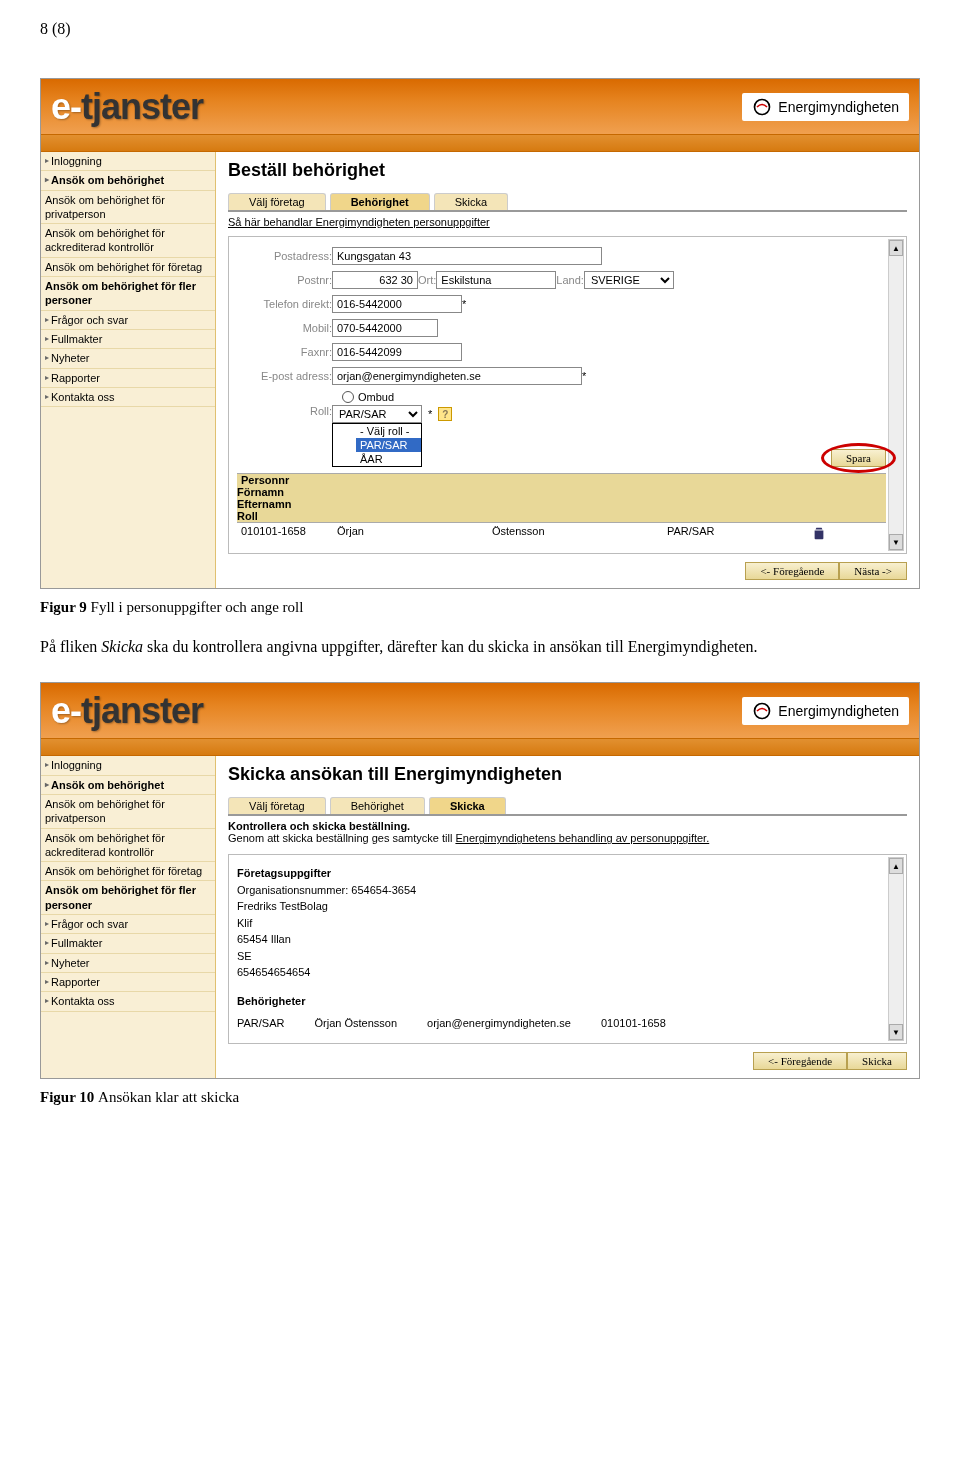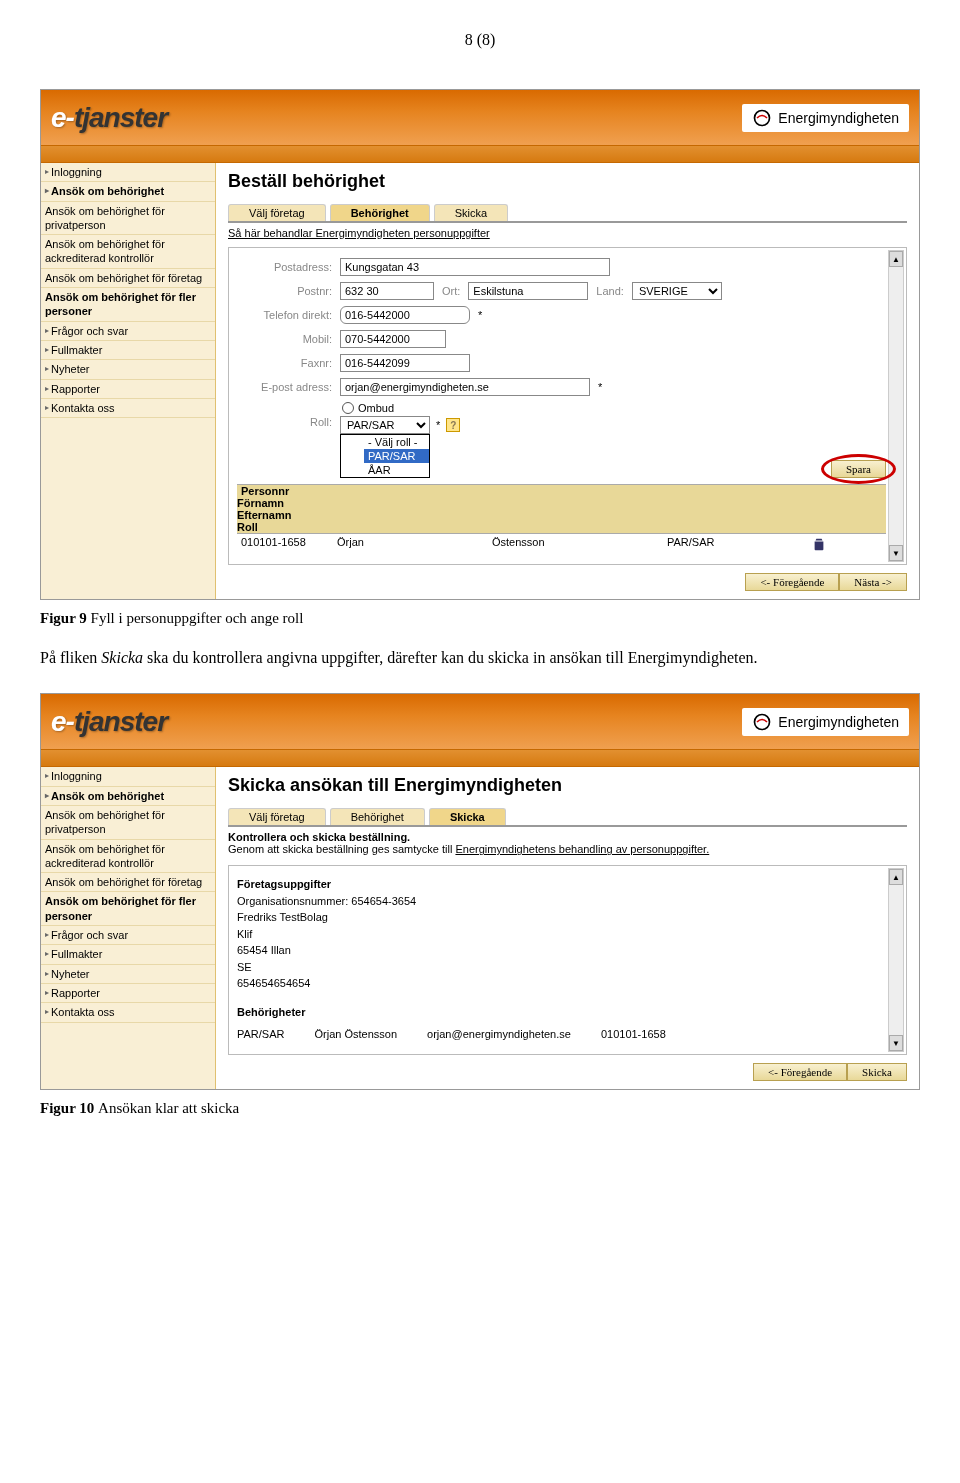--- a/index.html
+++ b/index.html
@@ -1,21 +1,21 @@
 <!DOCTYPE html>
 <html><head>
 <meta charset="utf-8">
 <style>
   * { box-sizing: border-box; margin: 0; padding: 0; }
   body { font-family: Verdana, Arial, sans-serif; font-size: 12px; background: #fff; color: #000; width: 960px; }
   .page { padding: 20px 40px; }
-  .page-header { text-align: center; font-family: 'Times New Roman', serif; font-size: 16px; margin-bottom: 40px; margin-top: 11px; }
+  .page-header { text-align: left; font-family: 'Times New Roman', serif; font-size: 16px; margin-bottom: 40px; }
   .screenshot-frame { border: 1px solid #999; margin-bottom: 10px; background: #fff; }
   .top-banner { background: linear-gradient(to bottom, #d96a00 0%, #e68420 40%, #f0a050 100%); height: 55px; position: relative; display: flex; align-items: center; padding: 0 10px; }
-  .banner-logo { color: #fff; font-size: 28px; font-style: italic; font-weight: bold; letter-spacing: -1px; font-family: Arial, sans-serif; text-shadow: 1px 1px 2px rgba(0,0,0,0.3); }
+  .banner-logo { color: #fff; font-size: 36px; font-weight: bold; letter-spacing: -1px; font-family: Arial, sans-serif; text-shadow: 1px 1px 2px rgba(0,0,0,0.3); }
   .banner-logo .dark { color: #333; }
   .banner-right { margin-left: auto; background: #fff; padding: 4px 10px; border-radius: 2px; display: flex; align-items: center; gap: 6px; font-size: 14px; font-family: Arial; }
   .banner-right svg { width: 20px; height: 20px; }
   .orange-bar { height: 18px; background: linear-gradient(to bottom, #e29030, #d67a10); border-top: 1px solid #c56800; border-bottom: 1px solid #c56800; }
   .content-row { display: flex; }
   .sidebar { width: 175px; flex-shrink: 0; background: #f9efd5; border-right: 1px solid #e0c070; }
   .sidebar-item { padding: 2px 4px; font-size: 11px; border-bottom: 1px solid #e8d8a8; display: flex; align-items: flex-start; gap: 2px; line-height: 1.3; cursor: pointer; }
   .sidebar-item.bold { font-weight: bold; }
   .sidebar-item .arrow { font-size: 8px; color: #666; flex-shrink: 0; margin-top: 2px; }
   .main-area { flex: 1; padding: 8px 12px; background: #fff; }
@@ -23,21 +23,21 @@
   .tabs-row { display: flex; gap: 4px; font-size: 11px; }
   .tab { background: #f4e5b8; border: 1px solid #ccc; border-bottom: none; padding: 2px 20px; border-radius: 3px 3px 0 0; cursor: pointer; }
   .tab.active { background: #f0d68a; font-weight: bold; }
   .tab-underline { height: 2px; background: #999; margin-bottom: 4px; }
   .subtext { font-size: 11px; text-decoration: underline; margin-bottom: 8px; }
   .form-panel { border: 1px solid #bbb; padding: 10px 8px; position: relative; background: #fff; font-size: 11px; }
   .form-panel.scroll { padding-right: 20px; }
   .scrollbar { position: absolute; right: 2px; top: 2px; bottom: 2px; width: 16px; background: #eee; border: 1px solid #ccc; }
   .scroll-btn { height: 16px; background: #ddd; border: 1px solid #aaa; display: flex; align-items: center; justify-content: center; font-size: 8px; }
   .scrollbar .scroll-btn:last-child { position: absolute; bottom: 0; left: 0; right: 0; }
-  .form-row { display: flex; align-items: center; gap: 8px; margin-bottom: 6px; }
+  .form-row { display: flex; align-items: center; gap: 0; margin-bottom: 6px; }
   .form-label { width: 95px; text-align: right; color: #888; font-size: 11px; }
   .form-input { border: 1px solid #888; padding: 1px 4px; font-size: 11px; height: 18px; background: #fff; }
   .form-select { border: 1px solid #888; padding: 0 2px; font-size: 11px; height: 18px; background: #fff; }
   .dropdown-list { border: 1px solid #000; background: #fff; width: 90px; font-size: 11px; padding-left: 23px; }
   .dropdown-list div { padding: 1px 4px; }
   .dropdown-list .selected { background: #316ac5; color: #fff; }
   .radio-row { display: flex; align-items: center; gap: 4px; margin-left: 105px; margin-bottom: 2px; font-size: 11px; }
   .radio { width: 12px; height: 12px; border: 1px solid #555; border-radius: 50%; display: inline-flex; align-items: center; justify-content: center; }
   .radio.checked::after { content: ''; width: 6px; height: 6px; background: #000; border-radius: 50%; }
   .help-icon { display: inline-flex; width: 14px; height: 14px; background: #ffe58a; border: 1px solid #c90; align-items: center; justify-content: center; font-size: 10px; font-weight: bold; color: #875; }
@@ -141,29 +141,29 @@
             <div class="scroll-btn">▲</div>
             <div class="scroll-btn">▼</div>
           </div>
 
           <div class="form-row">
             <div class="form-label">Postadress:</div>
             <input class="form-input" style="width: 270px;" value="Kungsgatan 43">
           </div>
           <div class="form-row">
             <div class="form-label">Postnr:</div>
-            <input class="form-input" style="width: 94px;" value="632 30">
+            <input class="form-input" style="width: 86px; text-align: right;" value="632 30">
             <span style="color:#888">Ort:</span>
             <input class="form-input" style="width: 120px;" value="Eskilstuna">
             <span style="color:#888">Land:</span>
             <select class="form-select" style="width:90px"><option>SVERIGE</option></select>
           </div>
           <div class="form-row">
             <div class="form-label">Telefon direkt:</div>
-            <input class="form-input" style="width: 130px; border-radius: 6px;" value="016-5442000">
+            <input class="form-input" style="width: 130px;" value="016-5442000">
             <span>*</span>
           </div>
           <div class="form-row">
             <div class="form-label">Mobil:</div>
             <input class="form-input" style="width: 106px;" value="070-5442000">
           </div>
           <div class="form-row">
             <div class="form-label">Faxnr:</div>
             <input class="form-input" style="width: 130px;" value="016-5442099">
           </div>

